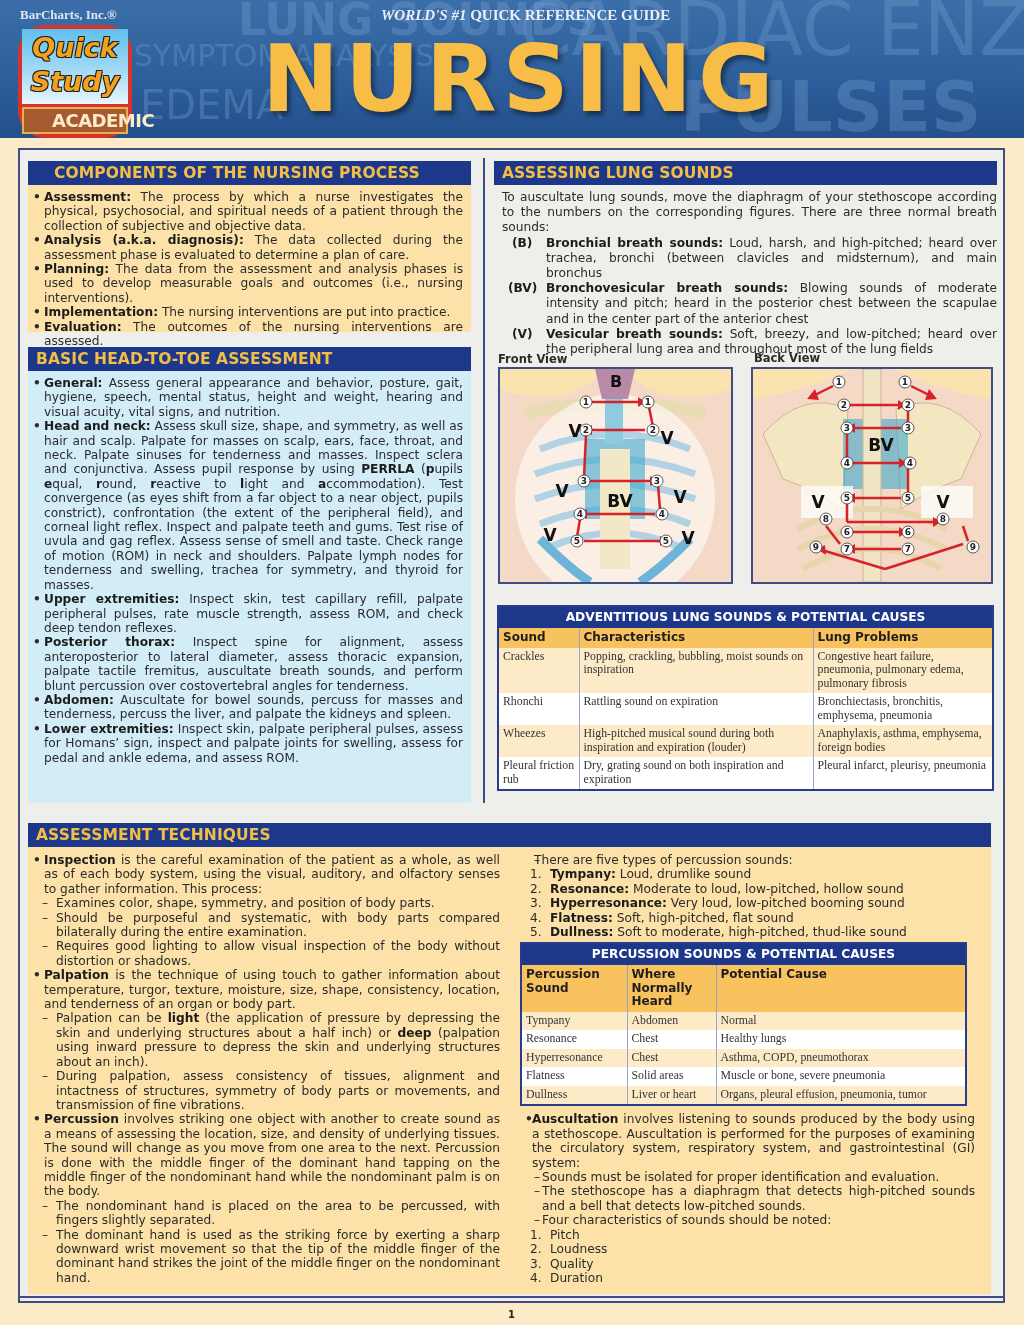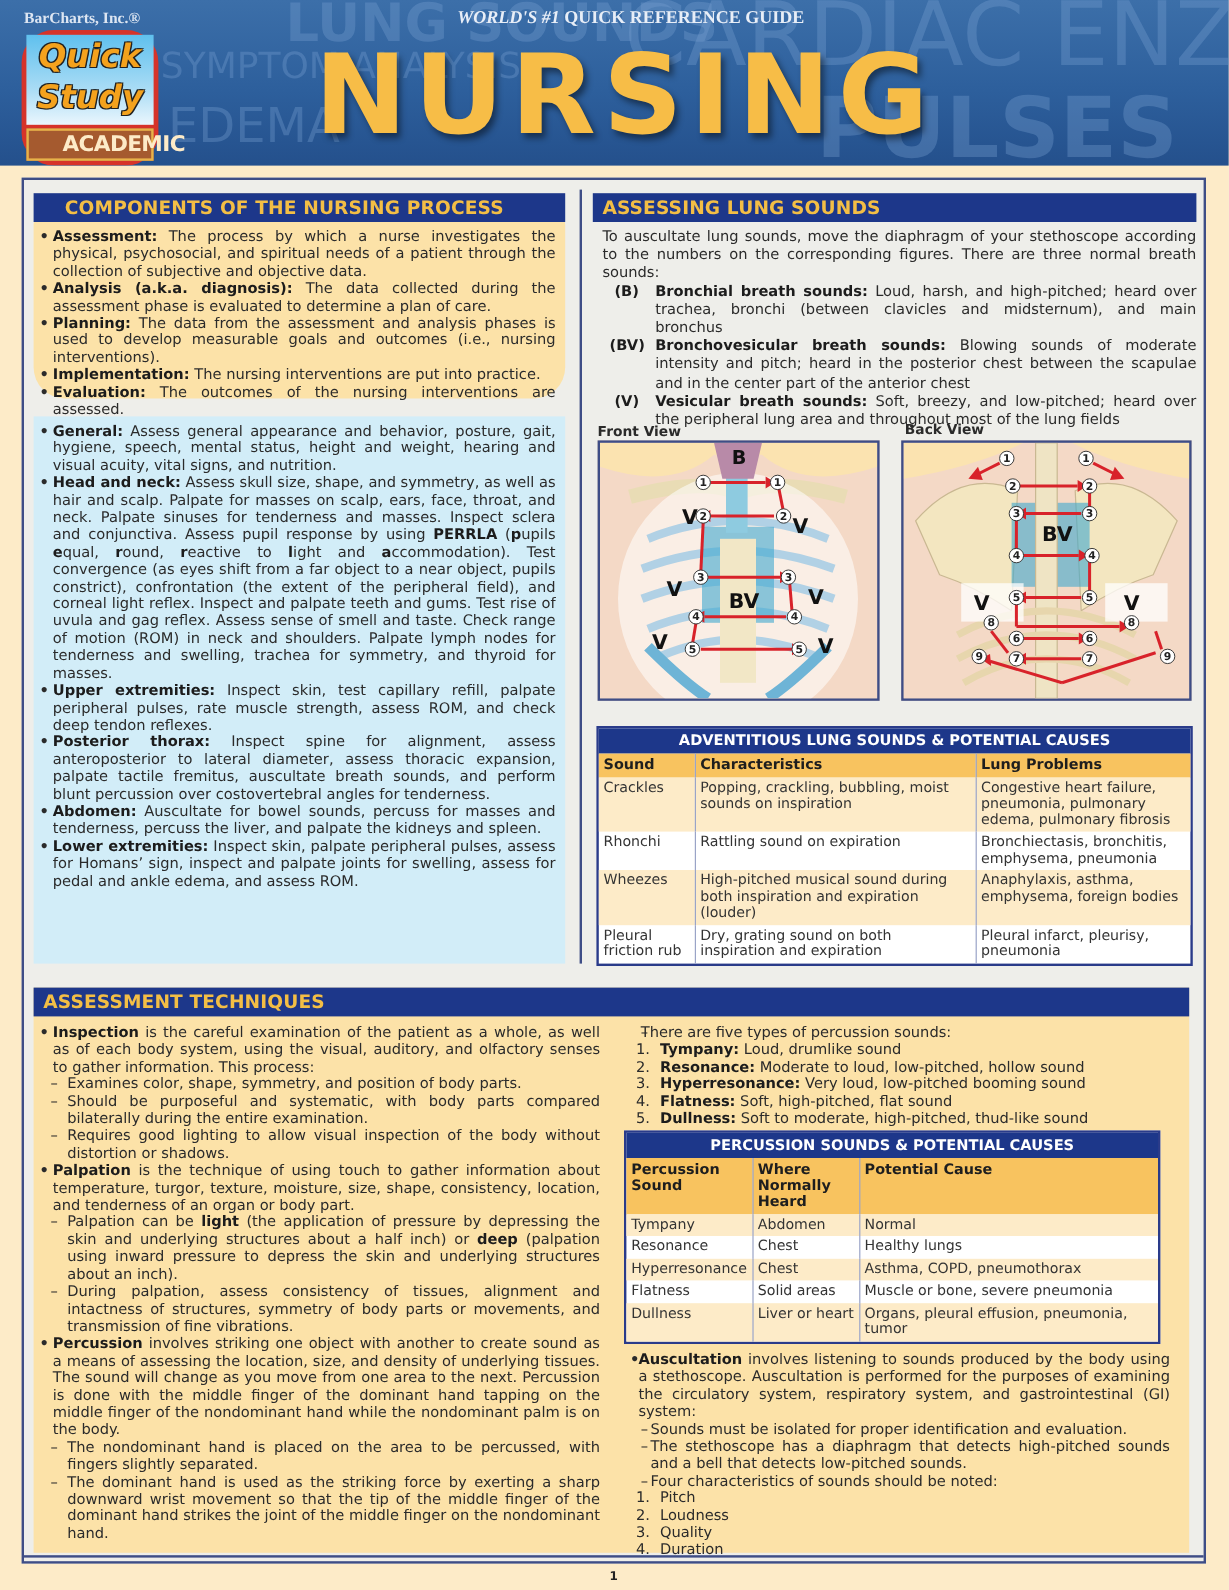--- a/index.html
+++ b/index.html
@@ -50,21 +50,21 @@
   .lung-item .code.bv { left: 6px; }
 
   .figlabel { font-size: 11.5px; font-weight: bold; color: #2a2a2a; }
   .fig { border: 2px solid #3e4d86; background: #f6dcc7; position: absolute; overflow: hidden; }
 
   
   table { border-collapse: collapse; width: 100%; }
   .tbl-wrap { border: 2px solid #2a3b8a; background: #fff; }
   .tbl-title { background: #1d378a; color: #ffffff; font-weight: bold; font-size: 12.2px; text-align: center; height: 21px; line-height: 21px; }
   th { background: #f8c35f; text-align: left; font-size: 12px; font-weight: bold; color: #1e1e1e; padding: 3px 4px; vertical-align: top; line-height: 13.5px; }
-  td { font-size: 11.8px; padding: 2px 4px 3px 4px; vertical-align: top; line-height: 13.5px; color: #333; }
+  td { font-size: 11.8px; padding: 2px 4px 3px 4px; vertical-align: top; line-height: 13.5px; color: #333; font-family: Liberation Serif, serif; }
   tr.alt td { background: #fdebc8; }
   td + td, th + th { border-left: 1.5px solid #9aa4c7; }
 </style>
 </head>
 <body>
 
 <div class="header">
   <div class="bgword" style="left:238px; top:-6px; font-size:44px;">LUNG SOUNDS</div>
   <div class="bgword thin" style="left:520px; top:-14px; font-size:74px;">CARDIAC ENZ</div>
   <div class="bgword thin" style="left:134px; top:38px; font-size:30px;">SYMPTOM ANALYSIS</div>
@@ -80,32 +80,33 @@
     <div class="logo-bot">ACADEMIC</div>
   </div>
   <div class="tagline"><em>WORLD'S #1</em><span> QUICK REFERENCE GUIDE</span></div>
   <div class="title">NURSING</div>
 </div>
 
 <div class="panel">
   <div class="divider-v"></div>
   <div class="divider-h"></div>
 
-  <div class="box tan" style="left:8px; top:11px; width:443px; height:171px;border-radius:26px;">
+  <div class="box tan" style="left:8px; top:11px; width:443px; height:171px;">
     <div class="sec-head" style="padding-left:26px;">COMPONENTS OF THE NURSING PROCESS</div>
     <div class="txt just" style="padding:5px 8px 0 0;">
       <div class="bul"><b>Assessment:</b><span> The process by which a nurse investigates the physical, psychosocial, and spiritual needs of a patient through the collection of subjective and objective data.</span></div>
       <div class="bul"><b>Analysis (a.k.a. diagnosis):</b><span> The data collected during the assessment phase is evaluated to determine a plan of care.</span></div>
       <div class="bul"><b>Planning:</b><span> The data from the assessment and analysis phases is used to develop measurable goals and outcomes (i.e., nursing interventions).</span></div>
       <div class="bul"><b>Implementation:</b><span> The nursing interventions are put into practice.</span></div>
       <div class="bul"><b>Evaluation:</b><span> The outcomes of the nursing interventions are assessed.</span></div>
     </div>
   </div>
 
   <div class="box blue" style="left:8px; top:197px; width:443px; height:456px;">
+    <div class="sec-head">BASIC HEAD-TO-TOE ASSESSMENT</div>
     <div class="txt just" style="padding:5px 8px 0 0;">
       <div class="bul"><b>General:</b><span> Assess general appearance and behavior, posture, gait, hygiene, speech, mental status, height and weight, hearing and visual acuity, vital signs, and nutrition.</span></div>
       <div class="bul"><b>Head and neck:</b><span> Assess skull size, shape, and symmetry, as well as hair and scalp. Palpate for masses on scalp, ears, face, throat, and neck. Palpate sinuses for tenderness and masses. Inspect sclera and conjunctiva. Assess pupil response by using </span><b>PERRLA</b> (<b>p</b><span>upils </span><b>e</b><span>qual, </span><b>r</b><span>ound, </span><b>r</b><span>eactive to </span><b>l</b><span>ight and </span><b>a</b><span>ccommodation</span><span>). Test convergence (as eyes shift from a far object to a near object, pupils constrict), confrontation (the extent of the peripheral field), and corneal light reflex. Inspect and palpate teeth and gums. Test rise of uvula and gag reflex. Assess sense of smell and taste. Check range of motion (ROM) in neck and shoulders. Palpate lymph nodes for tenderness and swelling, trachea for symmetry, and thyroid for masses.</span></div>
       <div class="bul"><b>Upper extremities:</b><span> Inspect skin, test capillary refill, palpate peripheral pulses, rate muscle strength, assess ROM, and check deep tendon reflexes.</span></div>
       <div class="bul"><b>Posterior thorax:</b><span> Inspect spine for alignment, assess anteroposterior to lateral diameter, assess thoracic expansion, palpate tactile fremitus, auscultate breath sounds, and perform blunt percussion over costovertebral angles for tenderness.</span></div>
       <div class="bul"><b>Abdomen:</b><span> Auscultate for bowel sounds, percuss for masses and tenderness, percuss the liver, and palpate the kidneys and spleen.</span></div>
       <div class="bul"><b>Lower extremities:</b><span> Inspect skin, palpate peripheral pulses, assess for Homans’ sign, inspect and palpate joints for swelling, assess for pedal and ankle edema, and assess ROM.</span></div>
     </div>
   </div>
 

